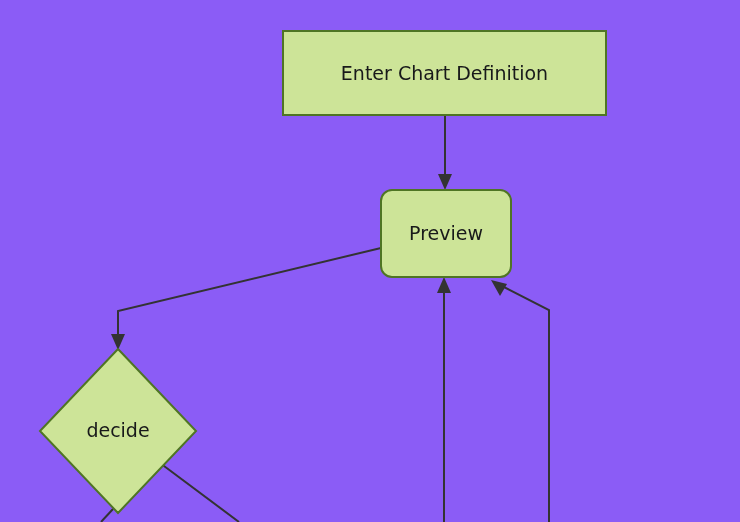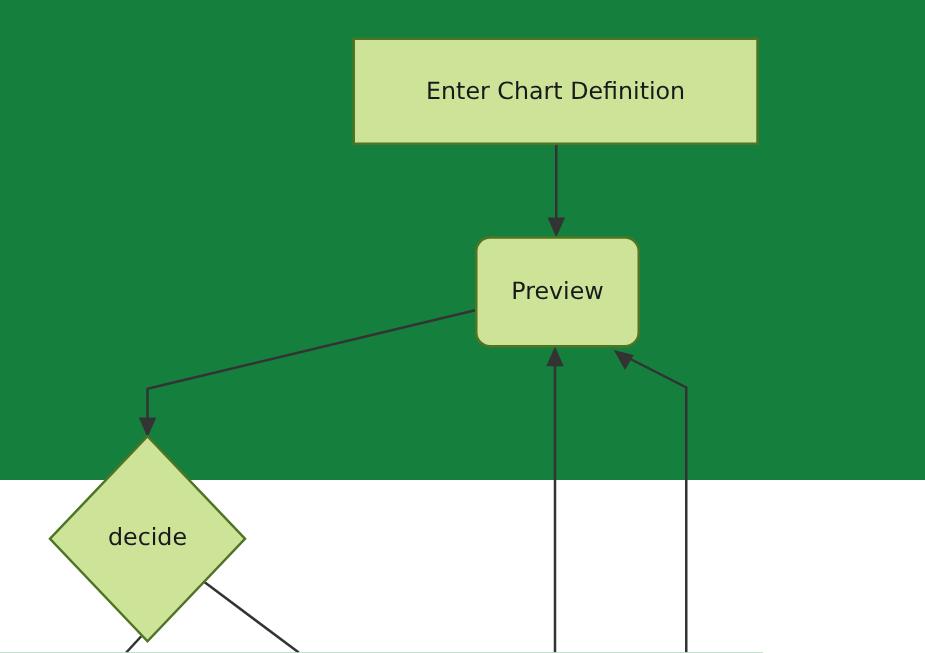--- a/index.html
+++ b/index.html
@@ -9,22 +9,22 @@
   }
   body {
     width: 740px;
     height: 522px;
     overflow: hidden;
     font-family: "DejaVu Sans", "Liberation Sans", sans-serif;
   }
   #diagram-root {
     position: relative;
     width: 740px;
-    height: 384px;
-    background: #15803d;
+    height: 522px;
+    background: #8b5cf6;
   }
   svg#flowchart {
     display: block;
     width: 740px;
     height: 522px;
   }
   .node-shape {
     fill: #cde498;
     stroke: #4f7524;
     stroke-width: 2;

